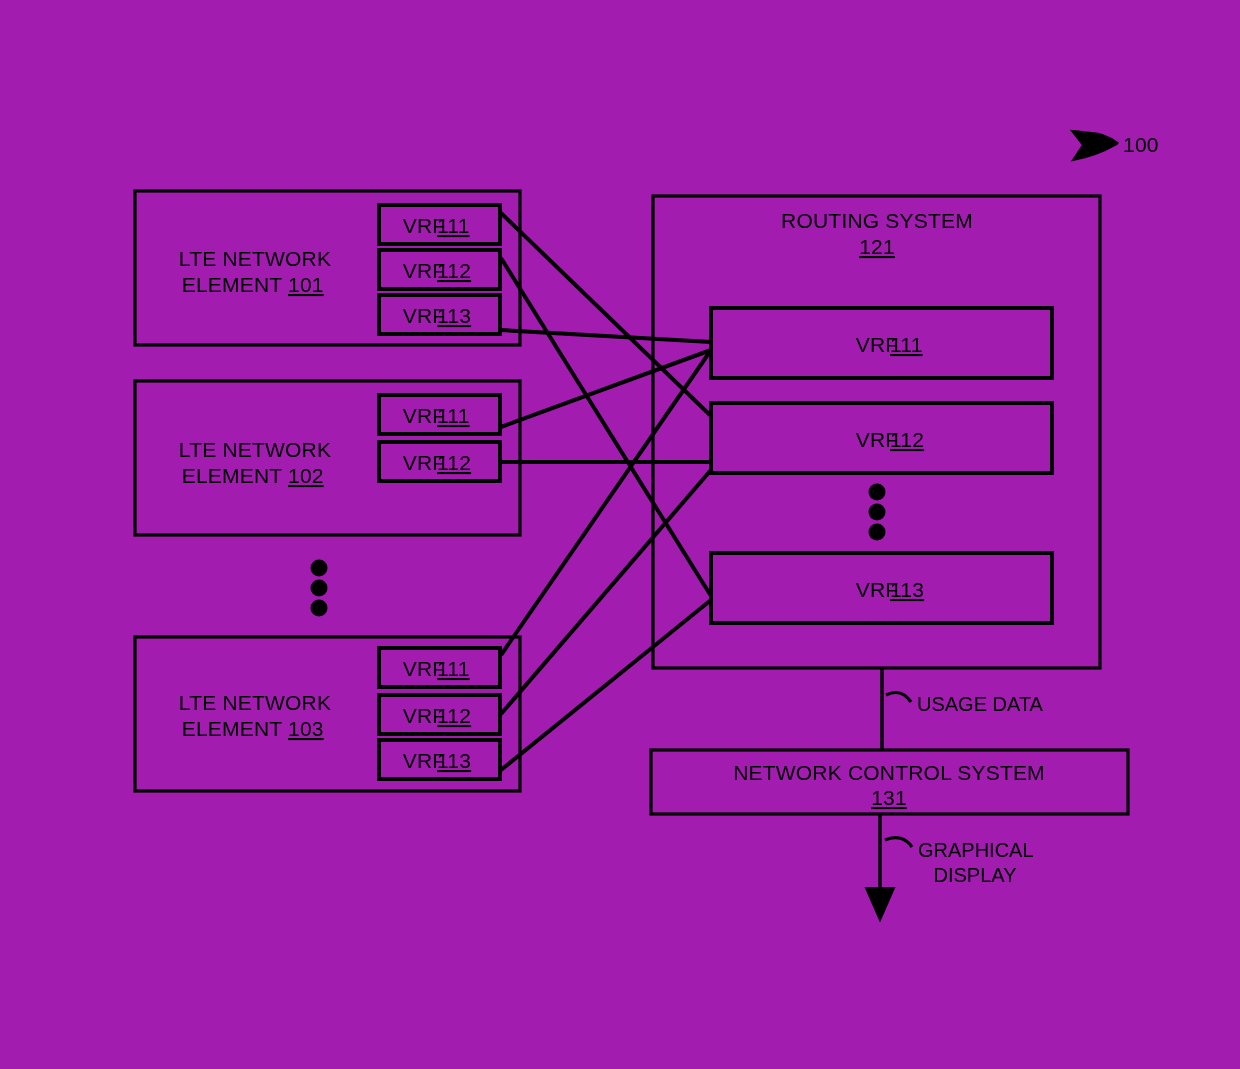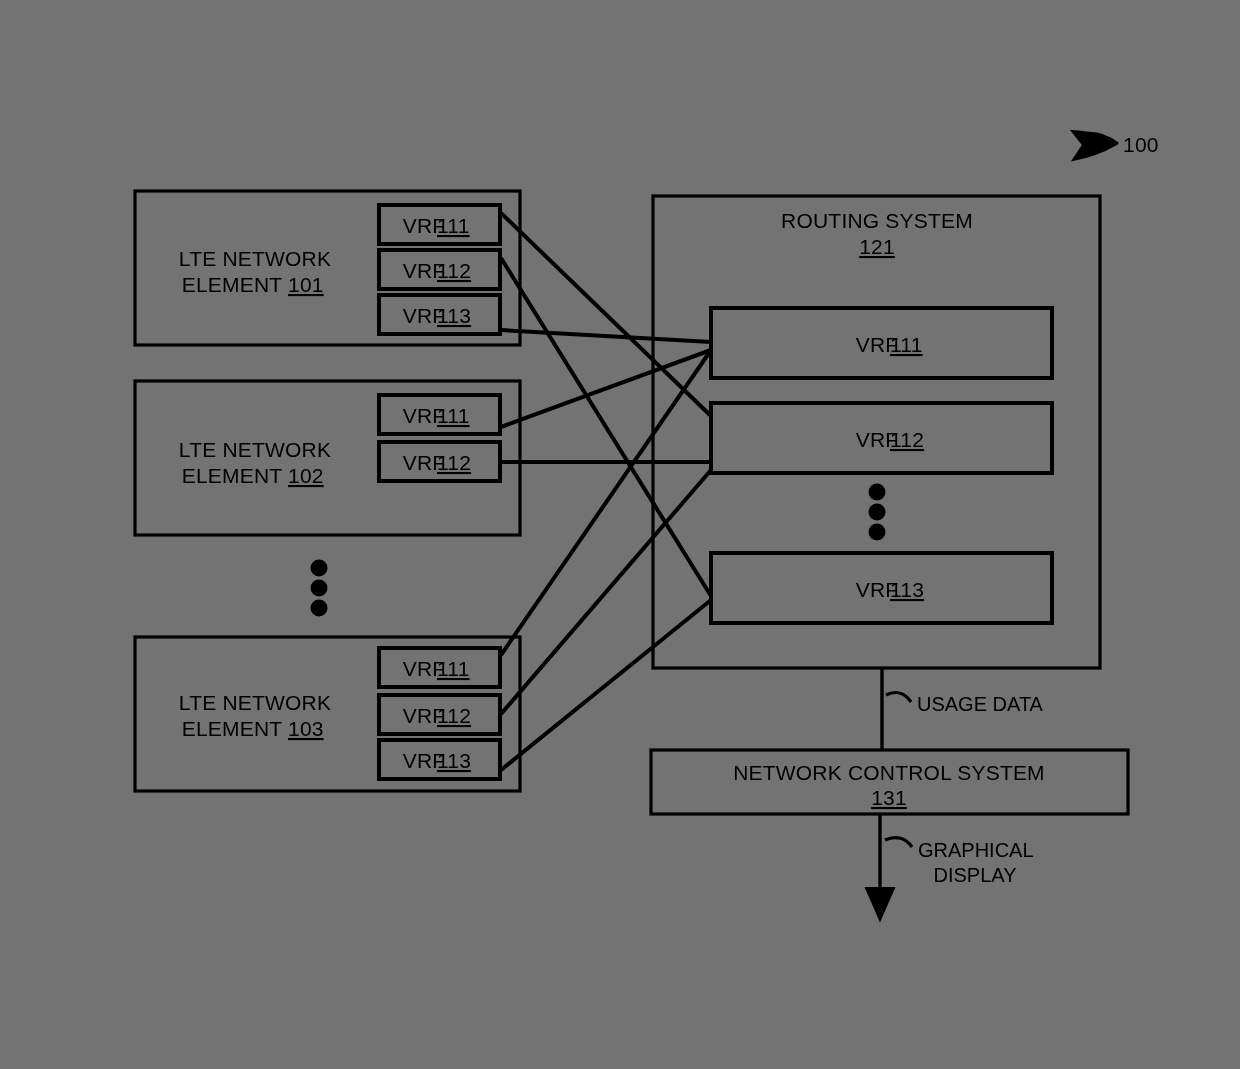--- a/index.html
+++ b/index.html
@@ -8,21 +8,21 @@
     padding: 0;
     background: #ffffff;
   }
   body {
     font-family: "Liberation Sans", sans-serif;
   }
   #figure-root {
     position: relative;
     width: 1240px;
     height: 1069px;
-    background: #737373;
+    background: #a21caf;
     overflow: hidden;
   }
   #figure-svg {
     position: absolute;
     left: 0;
     top: 0;
     width: 1240px;
     height: 1069px;
   }
   .fig-text {

